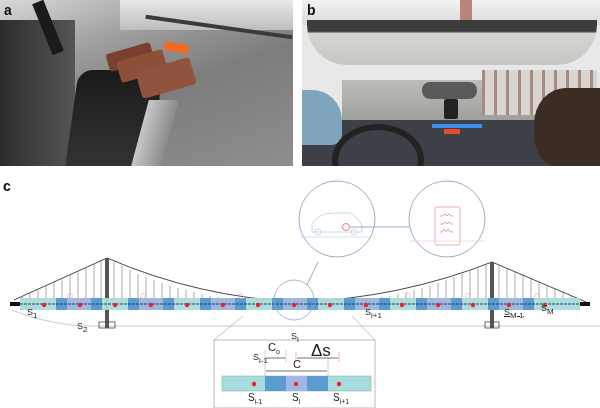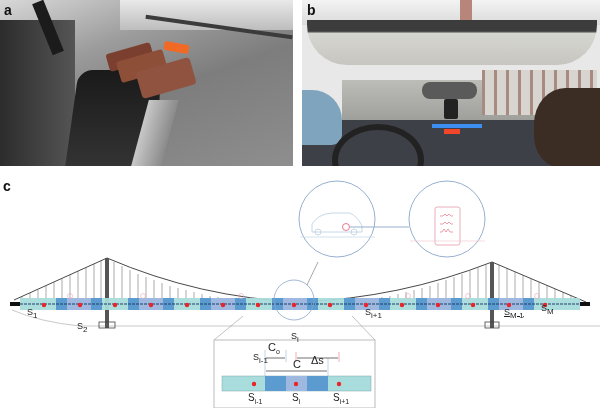--- a/index.html
+++ b/index.html
@@ -216,17 +216,17 @@
 
 <div style="position:absolute;left:27px;top:307px;font-size:9px;color:#222;"><span>S</span><sub class="sub">1</sub></div>
 <div style="position:absolute;left:77px;top:321px;font-size:9px;color:#222;"><span>S</span><sub class="sub">2</sub></div>
 <div style="position:absolute;left:253px;top:307px;font-size:9px;color:#222;margin-top:45px;"><span>S</span><sub class="sub">i-1</sub></div>
 <div style="position:absolute;left:291px;top:307px;font-size:9px;color:#222;margin-top:24px;"><span>S</span><sub class="sub">i</sub></div>
 <div style="position:absolute;left:326px;top:307px;font-size:9px;color:#222;margin-left:39px;"><span>S</span><sub class="sub">i+1</sub></div>
 <div style="position:absolute;left:504px;top:307px;font-size:9px;color:#222;text-decoration:underline;"><span>S</span><sub class="sub">M-1</sub></div>
 <div style="position:absolute;left:541px;top:303px;font-size:9px;color:#222;"><span>S</span><sub class="sub">M</sub></div>
 
 <div style="position:absolute;left:268px;top:341px;font-size:11px;color:#222;"><span>C</span><sub style="font-size:7px;">o</sub></div>
-<div style="position:absolute;left:311px;top:354px;font-size:11px;color:#222;">Δs</div>
+<div style="position:absolute;left:311px;top:341px;font-size:17px;color:#222;">Δs</div>
 <div style="position:absolute;left:293px;top:358px;font-size:11px;color:#222;">C</div>
 <div style="position:absolute;left:248px;top:392px;font-size:10px;color:#222;"><span>S</span><sub style="font-size:7px;">i-1</sub></div>
 <div style="position:absolute;left:292px;top:392px;font-size:10px;color:#222;"><span>S</span><sub style="font-size:7px;">i</sub></div>
 <div style="position:absolute;left:333px;top:392px;font-size:10px;color:#222;"><span>S</span><sub style="font-size:7px;">i+1</sub></div>
 
 </body></html>

